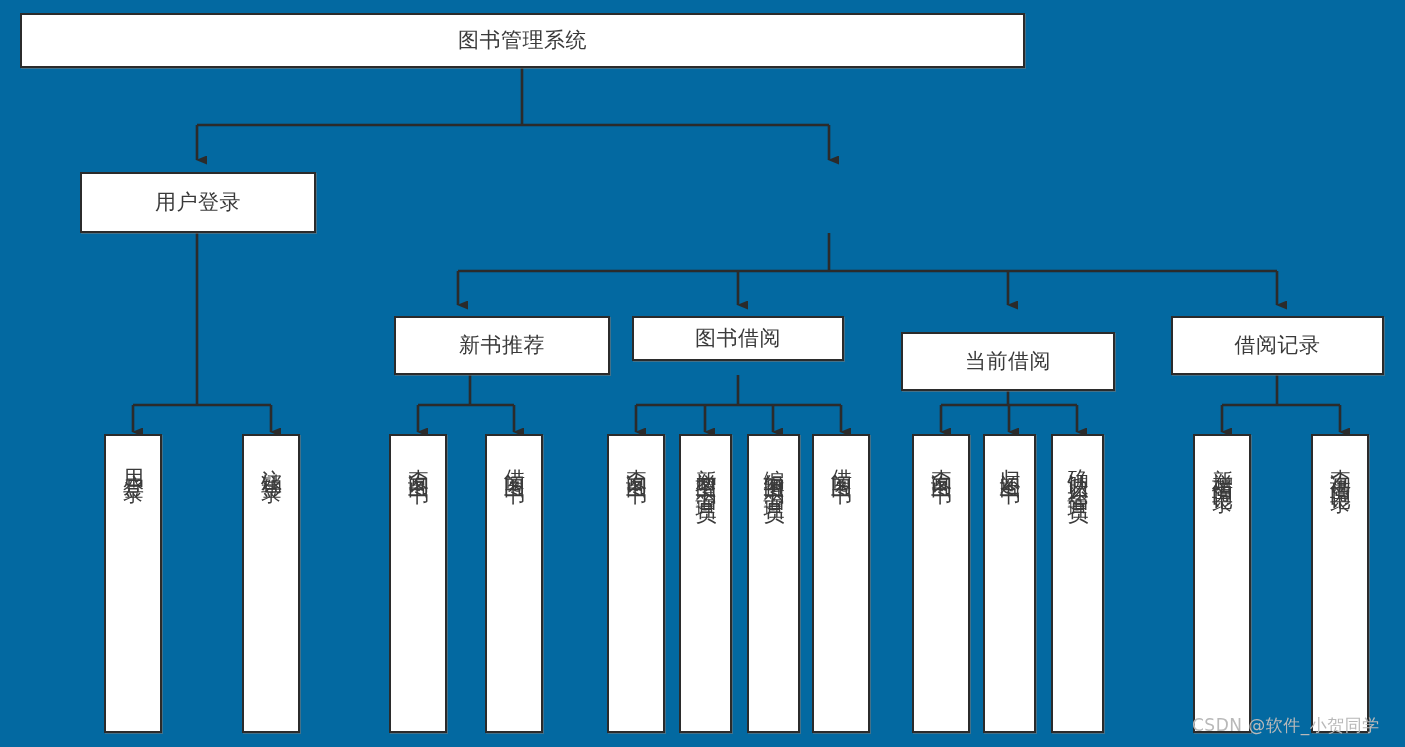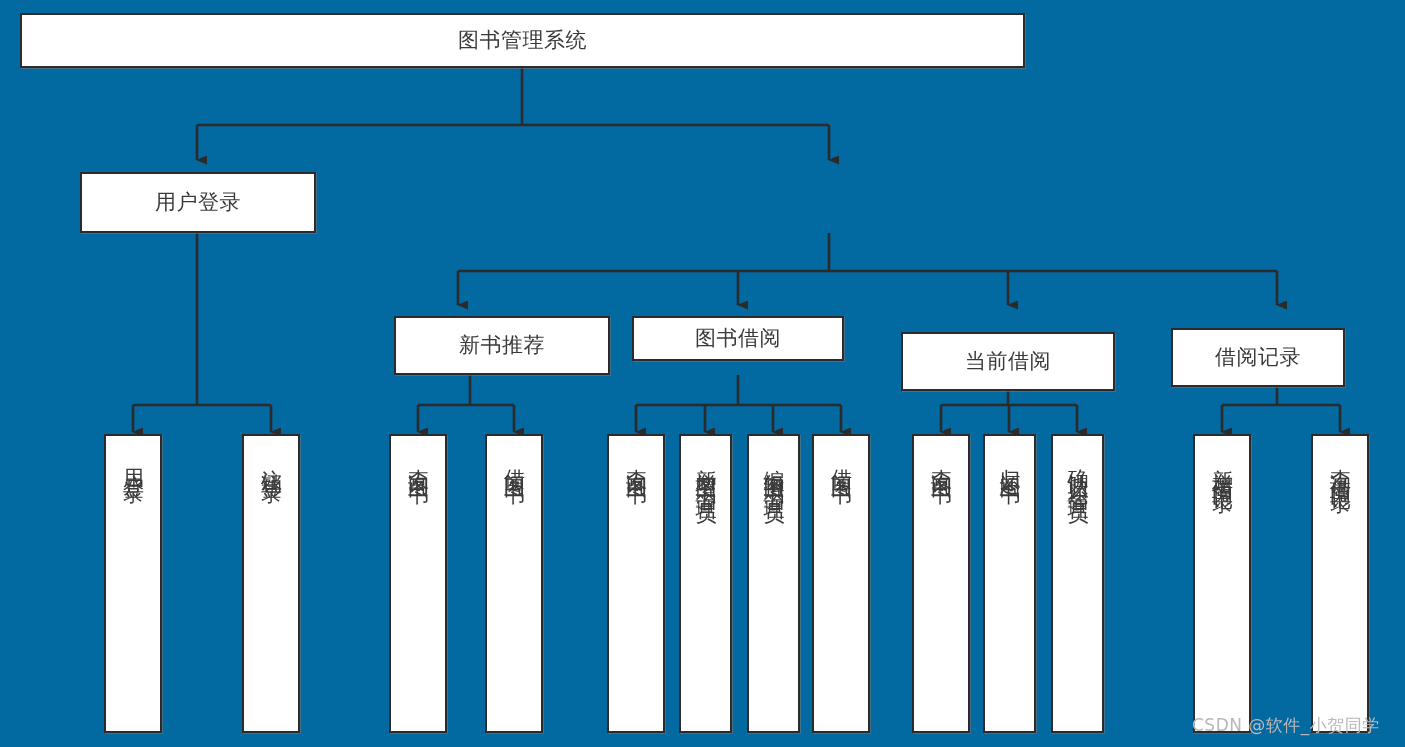--- a/index.html
+++ b/index.html
@@ -129,21 +129,21 @@
 
   <div class="node" style="left:362px; top:316px; width:216px; height:59px;margin-left:32px;">
     <span class="label">新书推荐</span>
   </div>
   <div class="node" style="left:632px; top:316px; width:212px; height:45px;">
     <span class="label">图书借阅</span>
   </div>
   <div class="node" style="left:901px; top:332px; width:214px; height:59px;">
     <span class="label">当前借阅</span>
   </div>
-  <div class="node" style="left:1171px; top:316px; width:174px; height:59px;margin-top:12px;">
+  <div class="node" style="left:1171px; top:316px; width:213px; height:59px;">
     <span class="label">借阅记录</span>
   </div>
 
   <div class="node vertical" style="left:104px; top:434px; width:58px; height:299px;">
     <span class="label">用户登录</span>
   </div>
   <div class="node vertical" style="left:242px; top:434px; width:58px; height:299px;">
     <span class="label">注销登录</span>
   </div>
 

